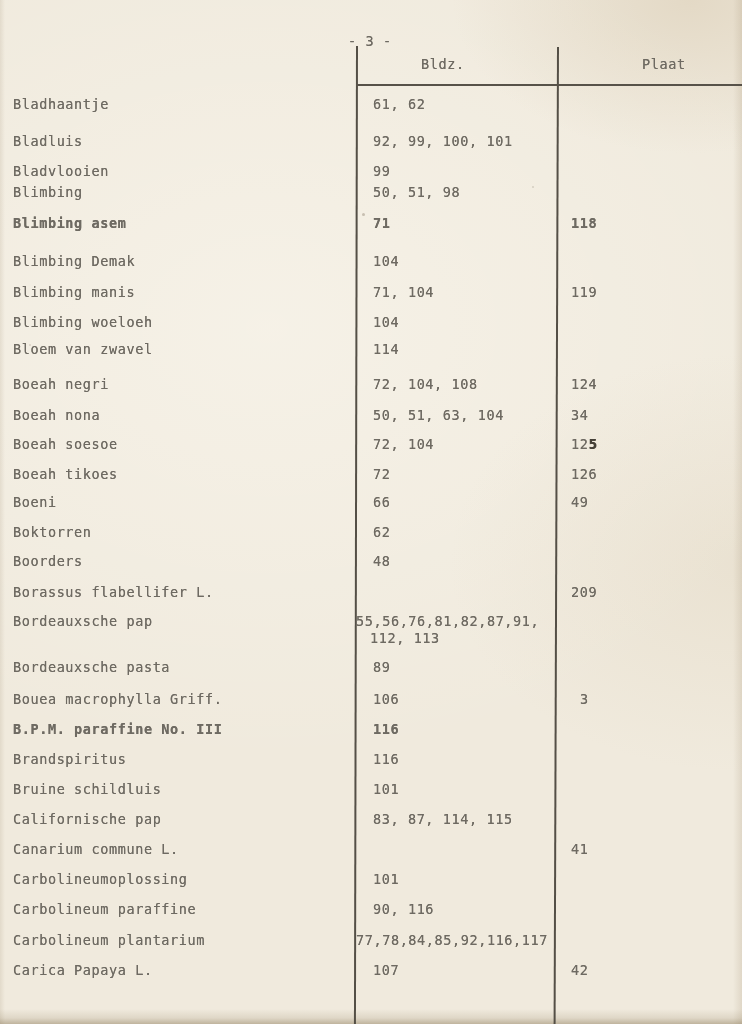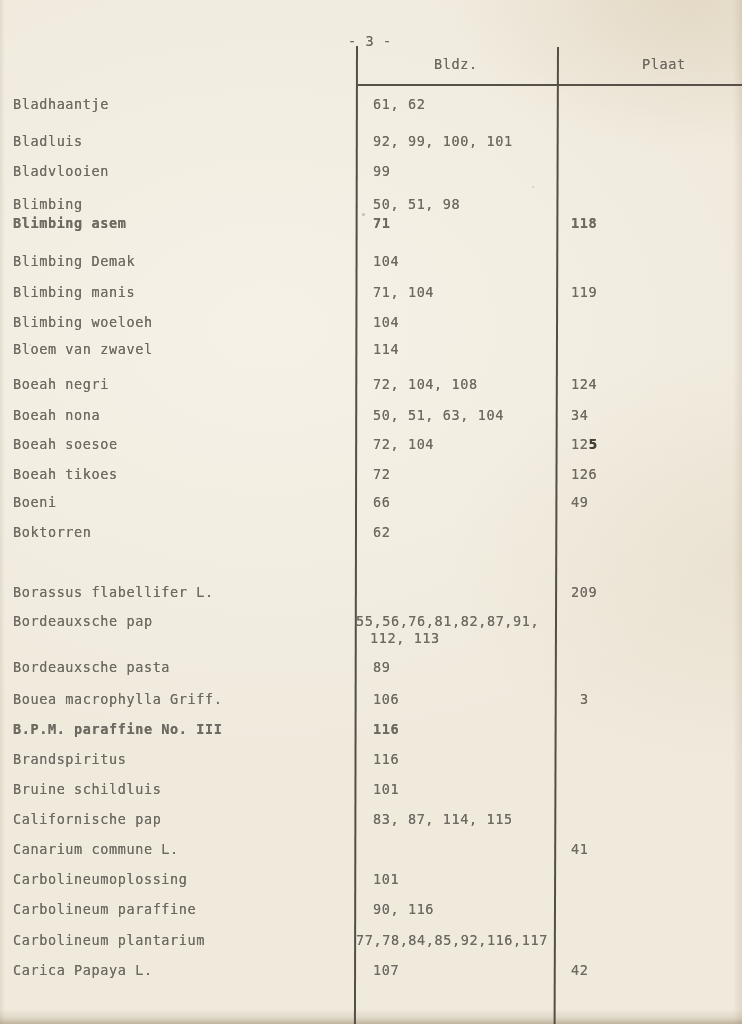--- a/index.html
+++ b/index.html
@@ -21,21 +21,21 @@
   }
   .txt{
     position:absolute;top:0;
     font-size:13.5px;
     letter-spacing:0.6px;
     white-space:pre;
     color:#6e6a62;
     text-shadow:0 0 0.6px rgba(110,106,98,0.85);
   }
   .page-number{left:348px;top:33px;}
-  .col-bldz{left:434px;top:56px;}
+  .col-bldz{left:421px;top:56px;}
   .col-plaat{left:600px;top:56px;margin-left:42px;}
   .vrule,.hrule{position:absolute;background:#544f46;}
   .v1{left:356px;top:46px;width:1.5px;height:978px;transform:rotate(0.12deg);transform-origin:top center;}
   .v2{left:557px;top:47px;width:1.5px;height:977px;transform:rotate(0.20deg);transform-origin:top center;}
   .h1{left:356px;top:84px;width:386px;height:1.5px;background:#575249;}
   #rows{position:absolute;inset:0;}
   .row{position:absolute;left:0;right:0;height:22px;}
   .row-name{left:13px;}
   .row-bldz{left:373px;}
   .row-bldz.flush{
@@ -72,21 +72,21 @@
         <span class="txt row-bldz">61, 62</span>
       </div>
       <div class="row" style="top: 133px;">
         <span class="txt row-name">Bladluis</span>
         <span class="txt row-bldz">92, 99, 100, 101</span>
       </div>
       <div class="row" style="top: 163px; padding-left: 16px;">
         <span class="txt row-name">Bladvlooien</span>
         <span class="txt row-bldz">99</span>
       </div>
-      <div class="row" style="top: 196px; padding-left: 32px;">
+      <div class="row" style="top: 184px; padding-left: 32px;">
         <span class="txt row-name">Blimbing</span>
         <span class="txt row-bldz">50, 51, 98</span>
       </div>
       <div class="row" style="top: 215px; font-weight: bold;">
         <span class="txt row-name">Blimbing asem</span>
         <span class="txt row-bldz">71</span>
         <span class="txt row-plaat">118</span>
       </div>
       <div class="row" style="top: 253px;">
         <span class="txt row-name">Blimbing Demak</span>
@@ -127,20 +127,24 @@
       </div>
       <div class="row" style="top: 494px;">
         <span class="txt row-name">Boeni</span>
         <span class="txt row-bldz">66</span>
         <span class="txt row-plaat">49</span>
       </div>
       <div class="row" style="top: 524px;">
         <span class="txt row-name">Boktorren</span>
         <span class="txt row-bldz">62</span>
       </div>
+      <div class="row" style="top: 553px;">
+        <span class="txt row-name">Boorders</span>
+        <span class="txt row-bldz">48</span>
+      </div>
       <div class="row" style="top: 584px;">
         <span class="txt row-name">Borassus flabellifer L.</span>
         <span class="txt row-plaat">209</span>
       </div>
       <div class="row" style="top: 613px;">
         <span class="txt row-name">Bordeauxsche pap</span>
         <span class="txt row-bldz flush">55,56,76,81,82,87,91, 112, 113</span>
       </div>
       <div class="row" style="top: 659px;">
         <span class="txt row-name">Bordeauxsche pasta</span>

